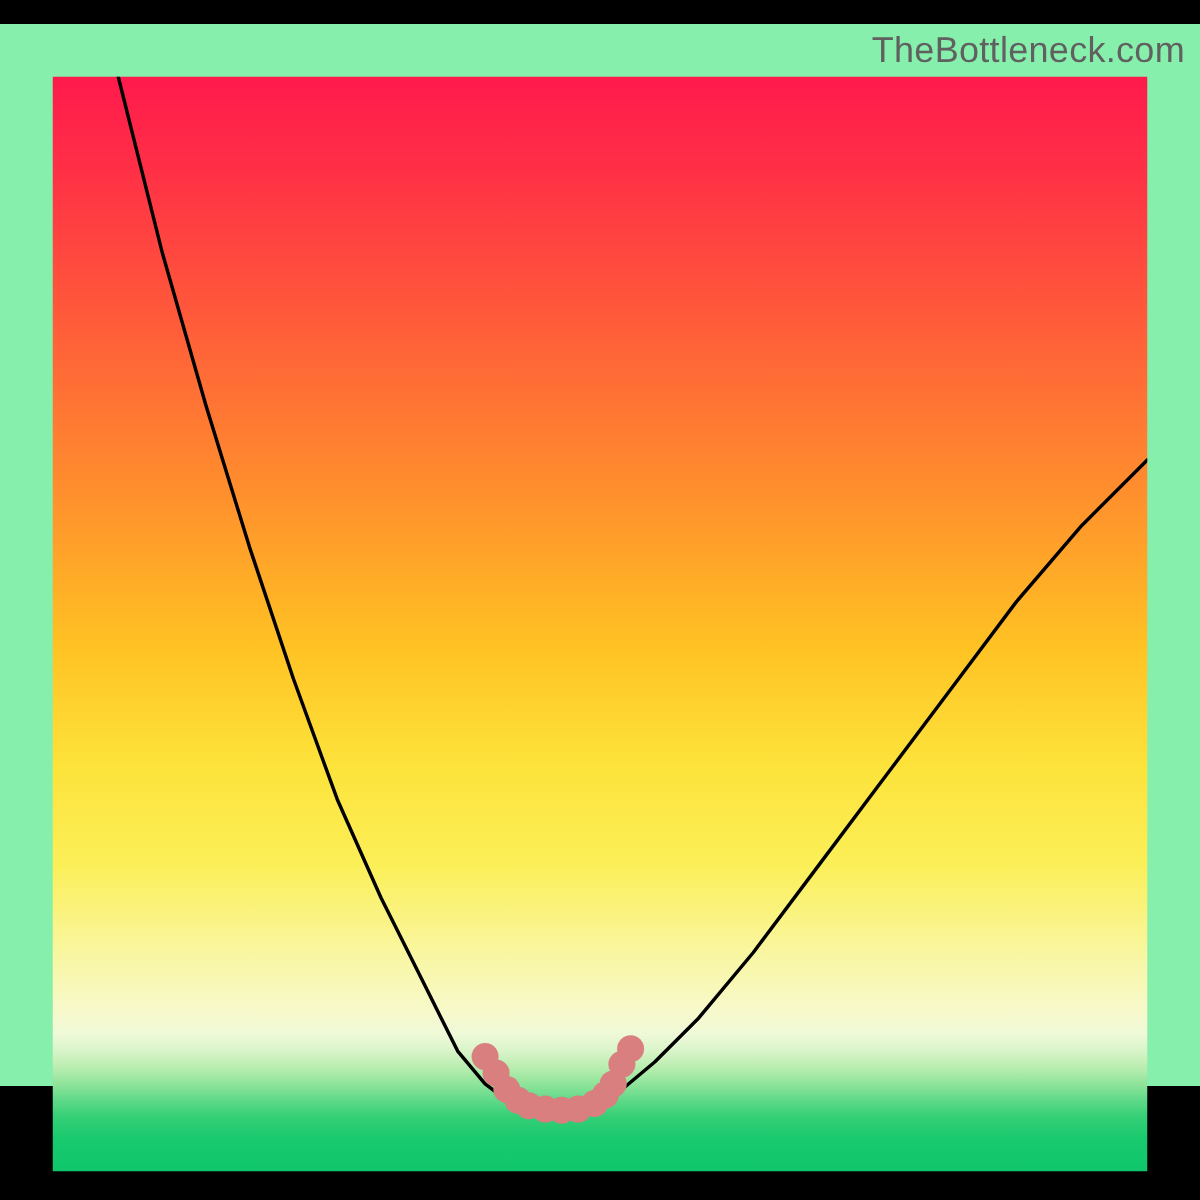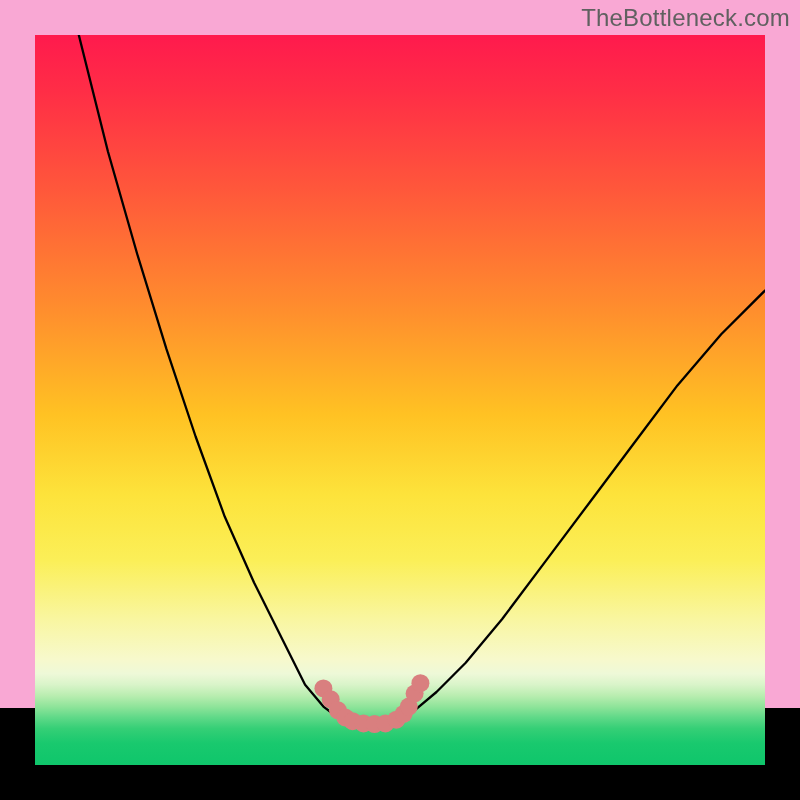--- a/index.html
+++ b/index.html
@@ -8,21 +8,22 @@
     width: 800px;
     height: 800px;
     background: #000;
     overflow: hidden;
     font-family: Arial, Helvetica, sans-serif;
   }
   .outer {
     position: relative;
     width: 800px;
     height: 708px;
-    background: #f9a8d4;
+    background: #86efac;
+    margin-top: 16px;
   }
   .attribution {
     position: absolute;
     top: 4px;
     right: 10px;
     color: #606060;
     font-size: 24px;
     font-weight: 400;
     letter-spacing: 0.2px;
     z-index: 50;

